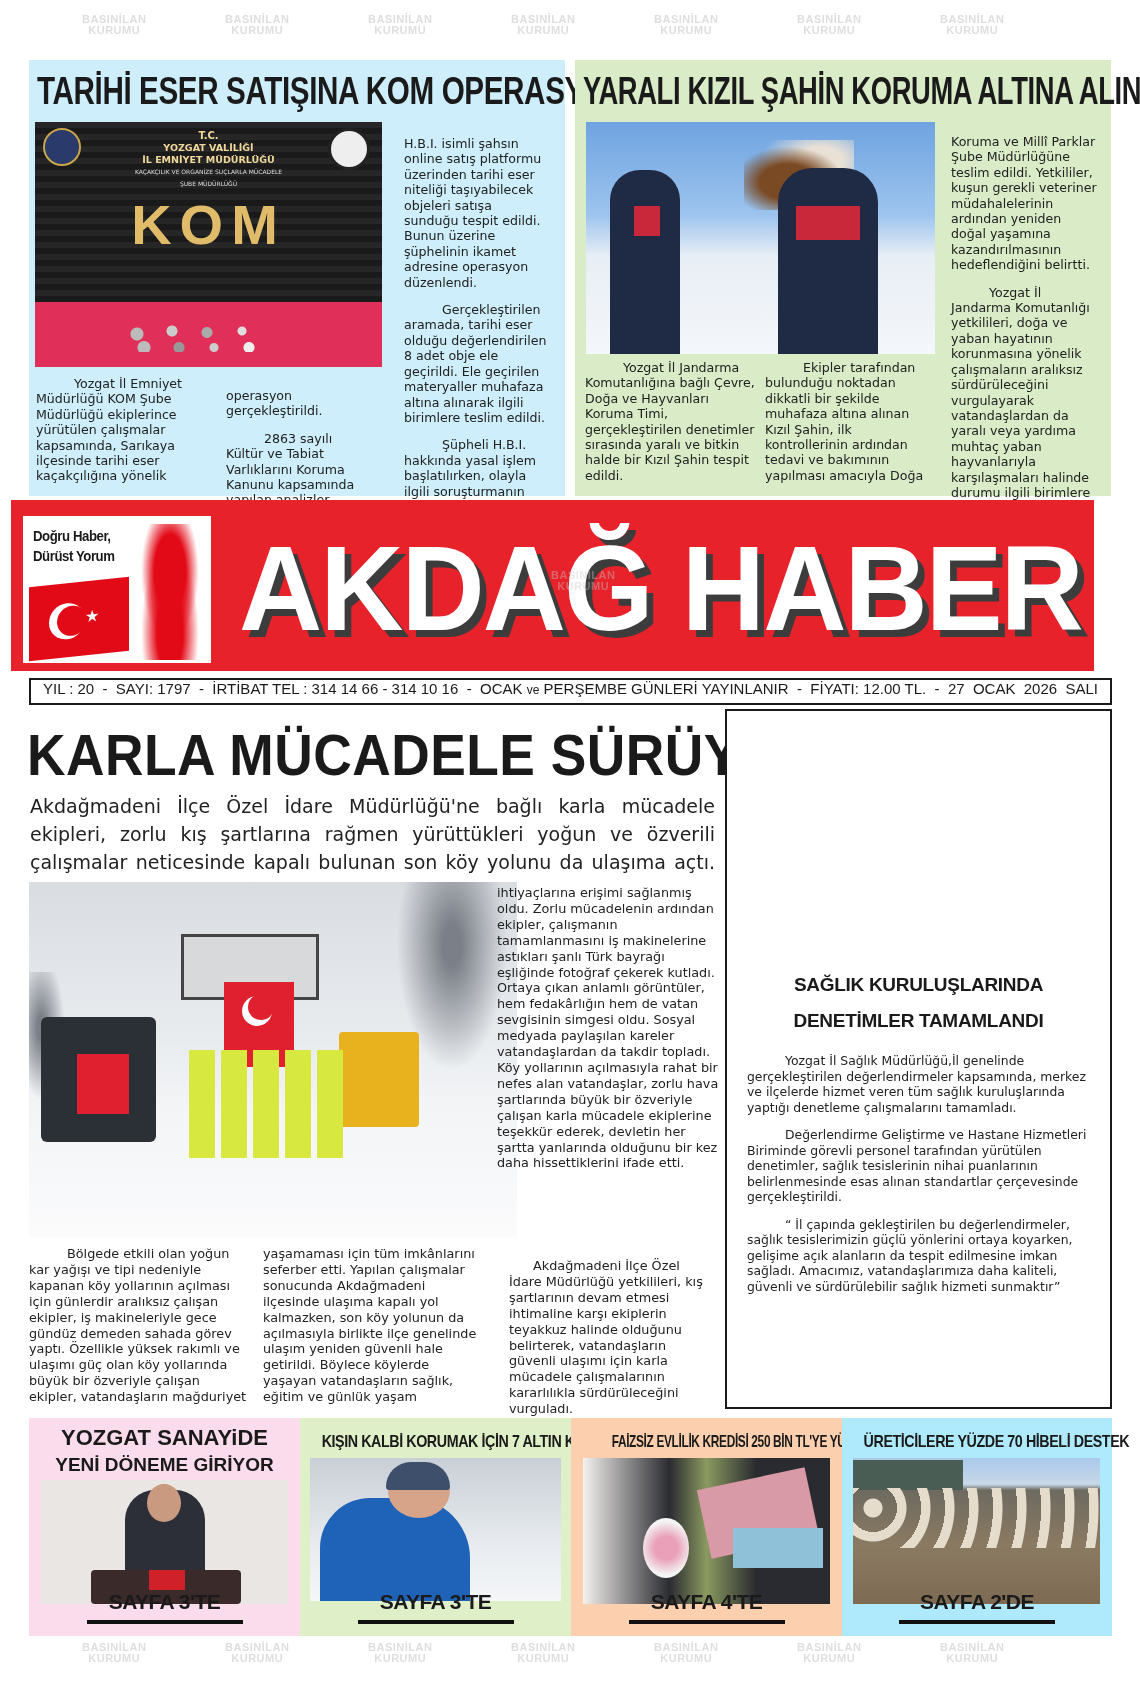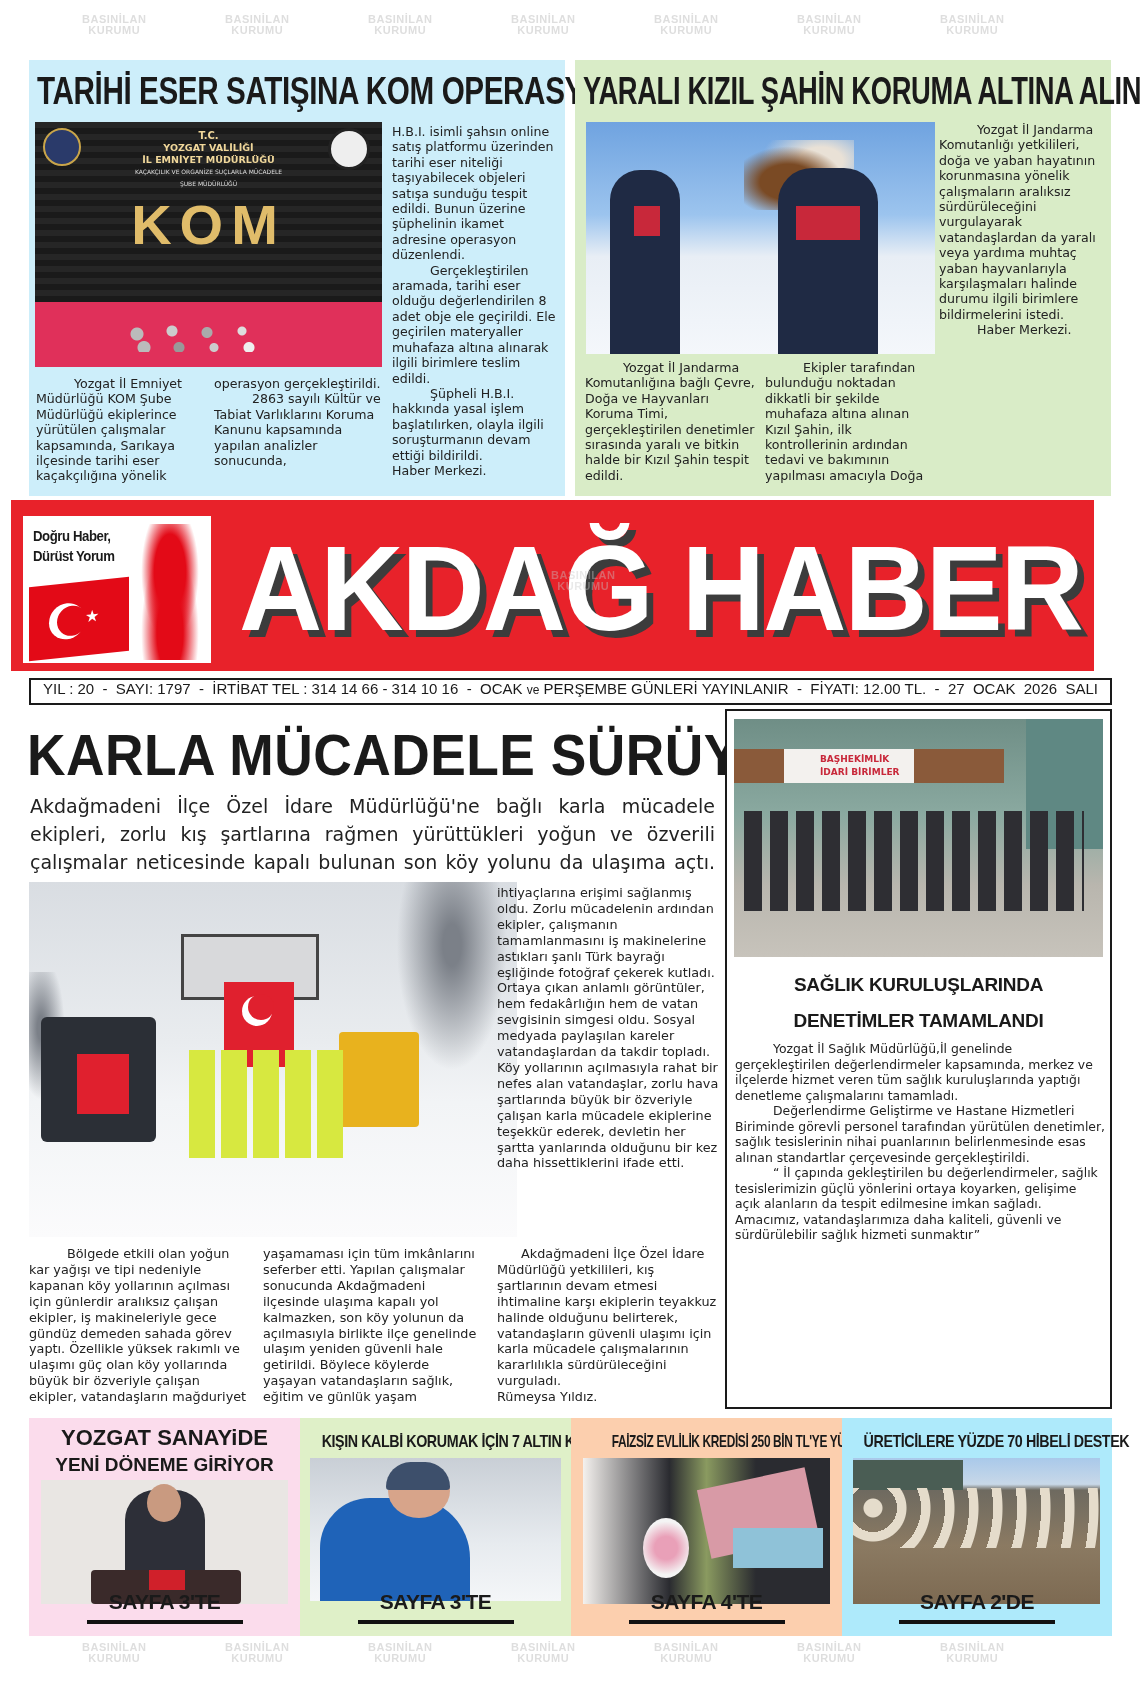--- a/index.html
+++ b/index.html
@@ -1,20 +1,20 @@
 <!DOCTYPE html>
 <html><head>
 <meta charset="utf-8">
 <style>
   *{box-sizing:border-box;margin:0;padding:0}
   html,body{width:1140px;height:1697px;background:#fff;overflow:hidden}
   body{position:relative;font-family:"DejaVu Sans",sans-serif;color:#1a1a1a}
   .abs{position:absolute}
   .body-txt{font-family:"DejaVu Sans",sans-serif;font-size:12.6px;line-height:15.4px;color:#222}
-  .body-txt p{margin:0}
+  .body-txt p{margin:12px}
   .ind{text-indent:38px}
   .col{position:absolute}
 
   
   #panel-left{left:29px;top:60px;width:536px;height:436px;background:#cdeefa}
   #panel-right{left:575px;top:60px;width:536px;height:436px;background:#d9ecc7}
   .panel-title{position:absolute;left:8px;top:10px;font-size:37px;white-space:nowrap;color:#1a1a1a;transform:scaleX(.8);transform-origin:left top;font-family:"Liberation Sans",sans-serif;font-weight:bold;letter-spacing:-.5px}
 
   
   .photo{position:absolute;overflow:hidden}
@@ -89,20 +89,21 @@
   <div class="photo" style="left:11px;top:62px;width:349px;height:232px;background:linear-gradient(180deg,#6fa3e0 0%,#9cc4ee 40%,#e8eef5 58%,#f4f7fb 100%)">
     <div style="position:absolute;left:24px;top:48px;width:70px;height:184px;background:#1f2a44;border-radius:30px 30px 0 0"></div>
     <div style="position:absolute;left:48px;top:84px;width:26px;height:30px;background:#c8283a"></div>
     <div style="position:absolute;left:158px;top:18px;width:110px;height:70px;background:radial-gradient(ellipse at 40% 60%,#7a4a24 30%,transparent 60%),radial-gradient(ellipse at 70% 30%,#e9e1d6 20%,transparent 55%)"></div>
     <div style="position:absolute;left:192px;top:46px;width:100px;height:186px;background:#1f2a44;border-radius:34px 34px 0 0"></div>
     <div style="position:absolute;left:210px;top:84px;width:64px;height:34px;background:#c8283a"></div>
   </div>
   <div class="col body-txt ind" style="left:10px;top:300px;width:170px">Yozgat İl Jandarma Komutanlığına bağlı Çevre, Doğa ve Hayvanları Koruma Timi, gerçekleştirilen denetimler sırasında yaralı ve bitkin halde bir Kızıl Şahin tespit edildi.</div>
   <div class="col body-txt ind" style="left:190px;top:300px;width:172px">Ekipler tarafından bulunduğu noktadan dikkatli bir şekilde muhafaza altına alınan Kızıl Şahin, ilk kontrollerinin ardından tedavi ve bakımının yapılması amacıyla Doğa</div>
   <div class="col body-txt" style="left:364px;top:62px;width:170px">
+    <p>Koruma ve Millî Parklar Şube Müdürlüğüne teslim edildi. Yetkililer, kuşun gerekli veteriner müdahalelerinin ardından yeniden doğal yaşamına kazandırılmasının hedeflendiğini belirtti.</p>
     <p class="ind">Yozgat İl Jandarma Komutanlığı yetkilileri, doğa ve yaban hayatının korunmasına yönelik çalışmaların aralıksız sürdürüleceğini vurgulayarak vatandaşlardan da yaralı veya yardıma muhtaç yaban hayvanlarıyla karşılaşmaları halinde durumu ilgili birimlere bildirmelerini istedi.</p>
     <p style="text-indent:38px">Haber Merkezi.</p>
   </div>
 </section>
 
 <header id="masthead" class="abs">
   <div id="logo-box">
     <div style="position:absolute;left:10px;top:10px;font-family:'Liberation Sans',sans-serif;font-weight:bold;font-size:15px;line-height:20px;letter-spacing:-.5px;transform:scaleX(.88);transform-origin:left top">
       <div>Doğru Haber,</div>
       <div>Dürüst Yorum</div>
@@ -147,29 +148,20 @@
 <div class="col body-txt" style="left:497px;top:885px;width:222px;font-size:12.8px;line-height:15.9px;padding-left:0">ihtiyaçlarına erişimi sağlanmış oldu. Zorlu mücadelenin ardından ekipler, çalışmanın tamamlanmasını iş makinelerine astıkları şanlı Türk bayrağı eşliğinde fotoğraf çekerek kutladı. Ortaya çıkan anlamlı görüntüler, hem fedakârlığın hem de vatan sevgisinin simgesi oldu. Sosyal medyada paylaşılan kareler vatandaşlardan da takdir topladı. Köy yollarının açılmasıyla rahat bir nefes alan vatandaşlar, zorlu hava şartlarında büyük bir özveriyle çalışan karla mücadele ekiplerine teşekkür ederek, devletin her şartta yanlarında olduğunu bir kez daha hissettiklerini ifade etti.</div>
 
 <div class="col body-txt ind" style="left:29px;top:1246px;width:222px;font-size:12.8px;line-height:15.9px">Bölgede etkili olan yoğun kar yağışı ve tipi nedeniyle kapanan köy yollarının açılması için günlerdir aralıksız çalışan ekipler, iş makineleriyle gece gündüz demeden sahada görev yaptı. Özellikle yüksek rakımlı ve ulaşımı güç olan köy yollarında büyük bir özveriyle çalışan ekipler, vatandaşların mağduriyet</div>
 <div class="col body-txt" style="left:263px;top:1246px;width:222px;font-size:12.8px;line-height:15.9px">yaşamaması için tüm imkânlarını seferber etti. Yapılan çalışmalar sonucunda Akdağmadeni ilçesinde ulaşıma kapalı yol kalmazken, son köy yolunun da açılmasıyla birlikte ilçe genelinde ulaşım yeniden güvenli hale getirildi. Böylece köylerde yaşayan vatandaşların sağlık, eğitim ve günlük yaşam</div>
 <div class="col body-txt" style="left:497px;top:1246px;width:222px;font-size:12.8px;line-height:15.9px">
   <p style="text-indent:24px">Akdağmadeni İlçe Özel İdare Müdürlüğü yetkilileri, kış şartlarının devam etmesi ihtimaline karşı ekiplerin teyakkuz halinde olduğunu belirterek, vatandaşların güvenli ulaşımı için karla mücadele çalışmalarının kararlılıkla sürdürüleceğini vurguladı.</p>
   <p>Rümeysa Yıldız.</p>
 </div>
 
 <section id="health-box" class="abs">
-  <div class="photo" style="left:7px;top:8px;width:369px;height:238px;background:linear-gradient(180deg,#6f8e86 0%,#8aa9a0 40%,#b9b6ae 70%,#c7c3bb 100%)">
-    <div style="position:absolute;left:0;top:30px;width:270px;height:34px;background:#8a5a3a"></div>
-    <div style="position:absolute;left:50px;top:30px;width:130px;height:34px;background:#f3f1ee;color:#c8283a;font-family:'DejaVu Sans',sans-serif;font-weight:bold;font-size:9px;line-height:13px;padding:4px 0 0 36px">
-      <div>BAŞHEKİMLİK</div>
-      <div>İDARİ BİRİMLER</div>
-    </div>
-    <div style="position:absolute;left:292px;top:0;width:77px;height:130px;background:#5f8883"></div>
-    <div style="position:absolute;left:10px;top:92px;width:340px;height:100px;background:repeating-linear-gradient(90deg,#2e2e33 0 18px,transparent 18px 26px)"></div>
-  </div>
   <h2 id="health-title">
     <span>SAĞLIK KURULUŞLARINDA</span><br>
     <span>DENETİMLER TAMAMLANDI</span>
   </h2>
   <div id="health-text" class="body-txt">
     <p class="ind">Yozgat İl Sağlık Müdürlüğü,İl genelinde gerçekleştirilen değerlendirmeler kapsamında, merkez ve ilçelerde hizmet veren tüm sağlık kuruluşlarında yaptığı denetleme çalışmalarını tamamladı.</p>
     <p class="ind">Değerlendirme Geliştirme ve Hastane Hizmetleri Biriminde görevli personel tarafından yürütülen denetimler, sağlık tesislerinin nihai puanlarının belirlenmesinde esas alınan standartlar çerçevesinde gerçekleştirildi.</p>
     <p class="ind">“ İl çapında gekleştirilen bu değerlendirmeler, sağlık tesislerimizin güçlü yönlerini ortaya koyarken, gelişime açık alanların da tespit edilmesine imkan sağladı. Amacımız, vatandaşlarımıza daha kaliteli, güvenli ve sürdürülebilir sağlık hizmeti sunmaktır”</p>
   </div>
 </section>

